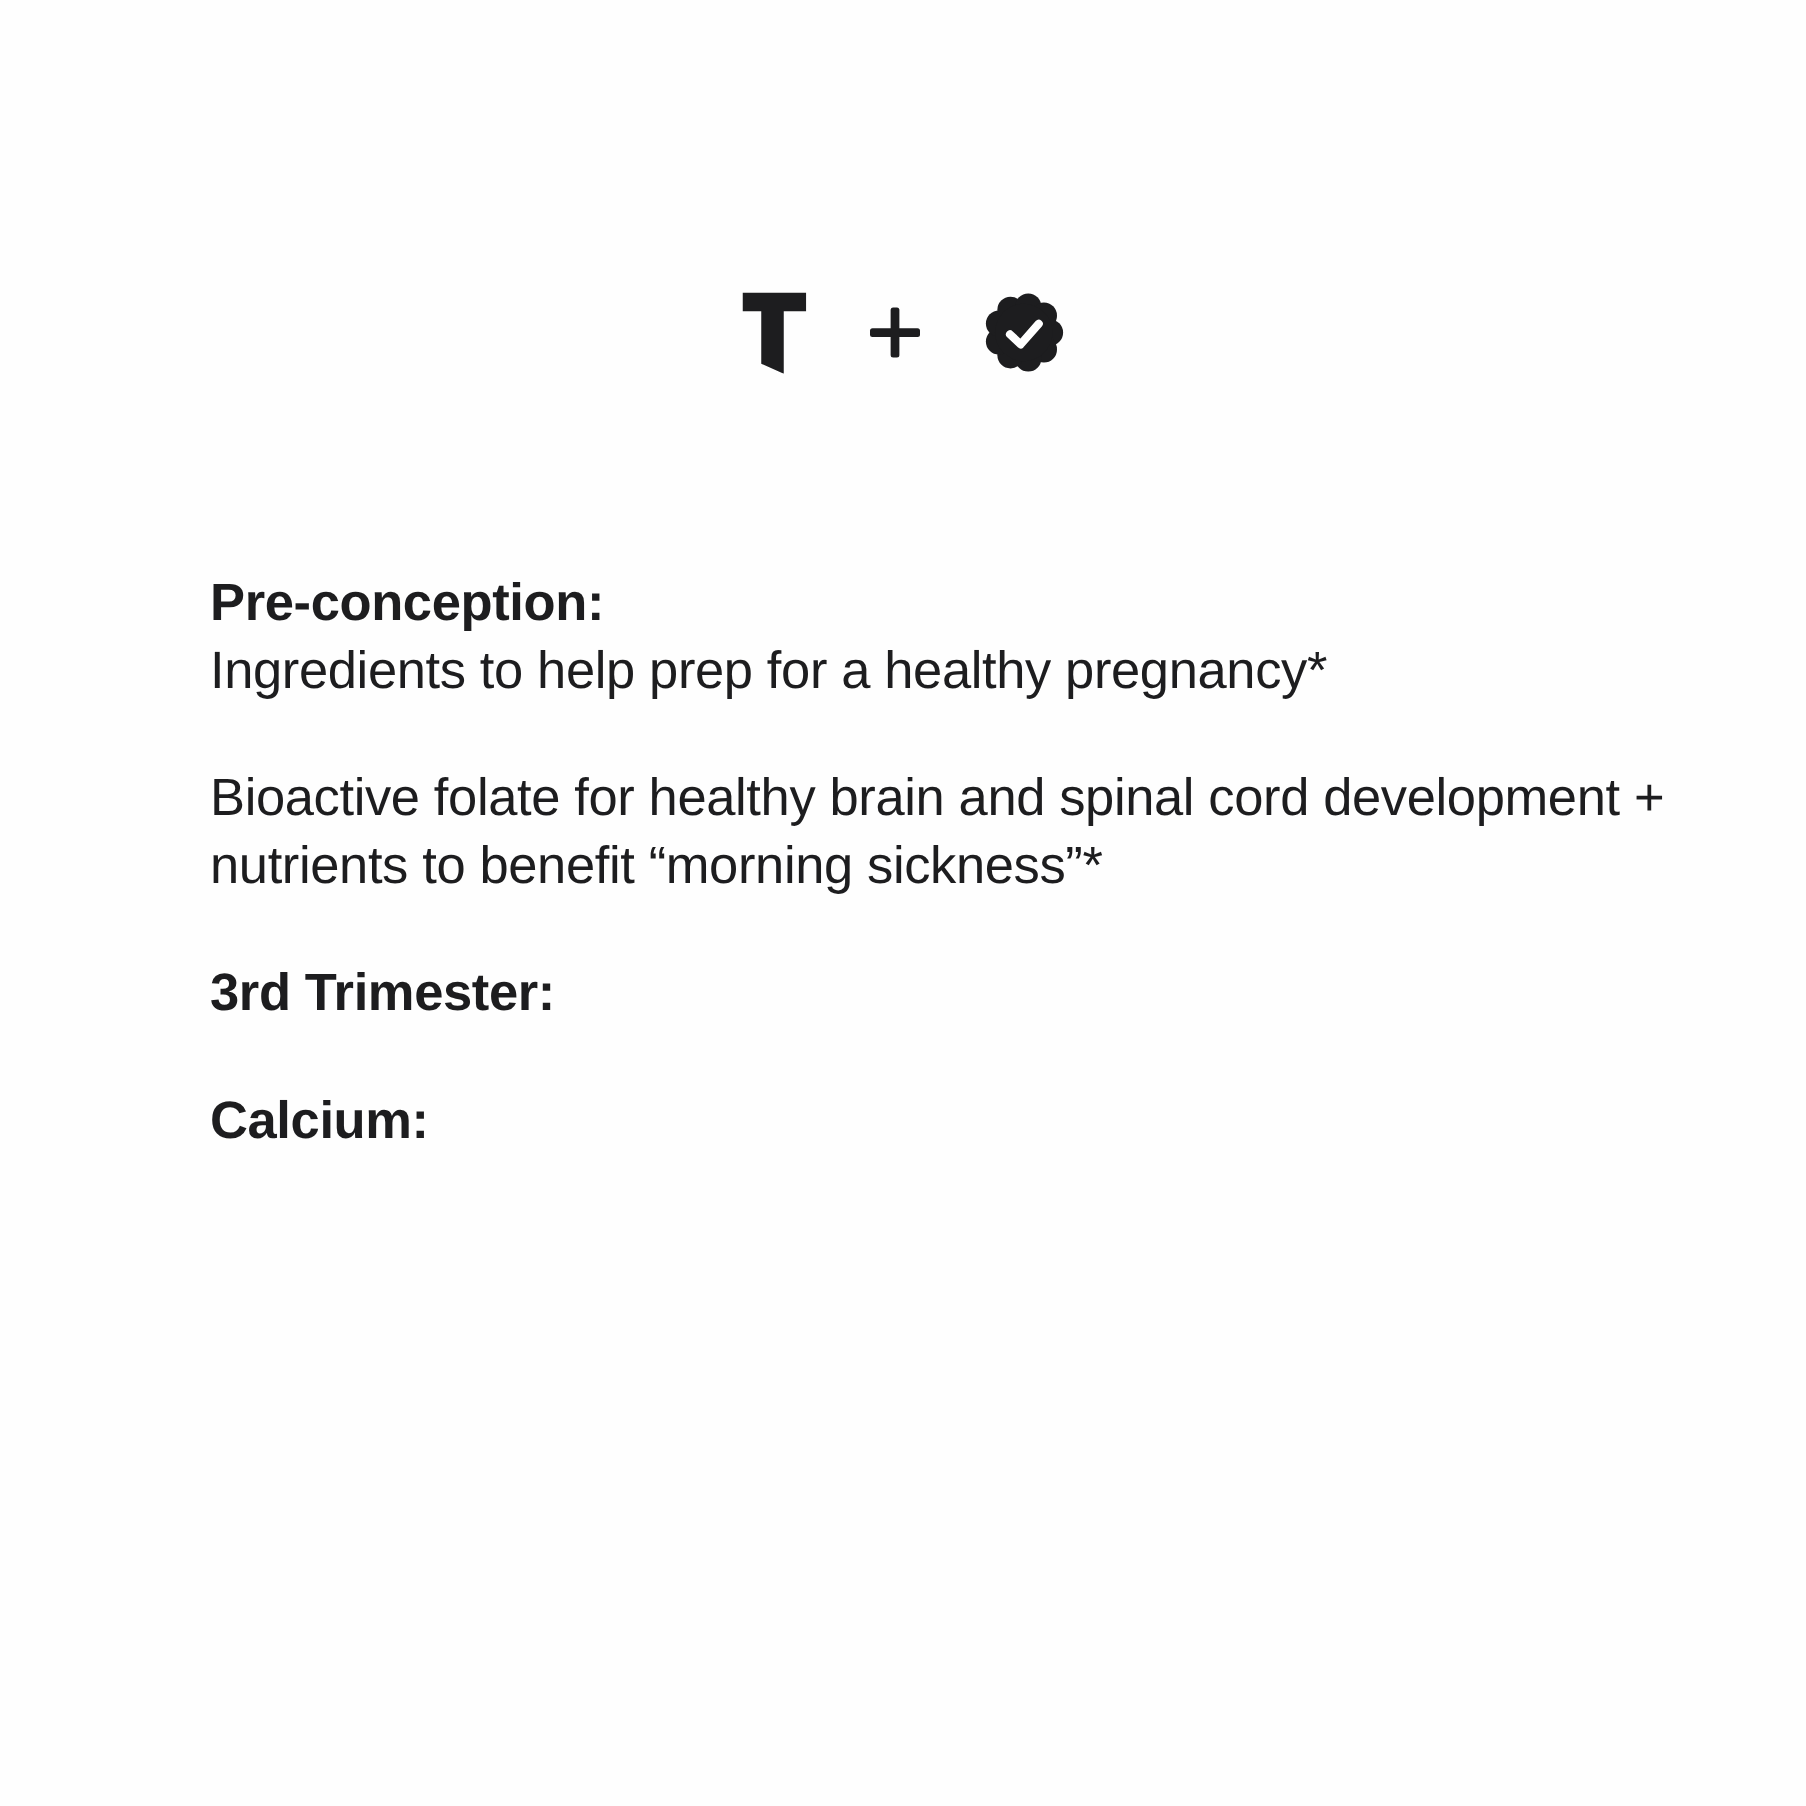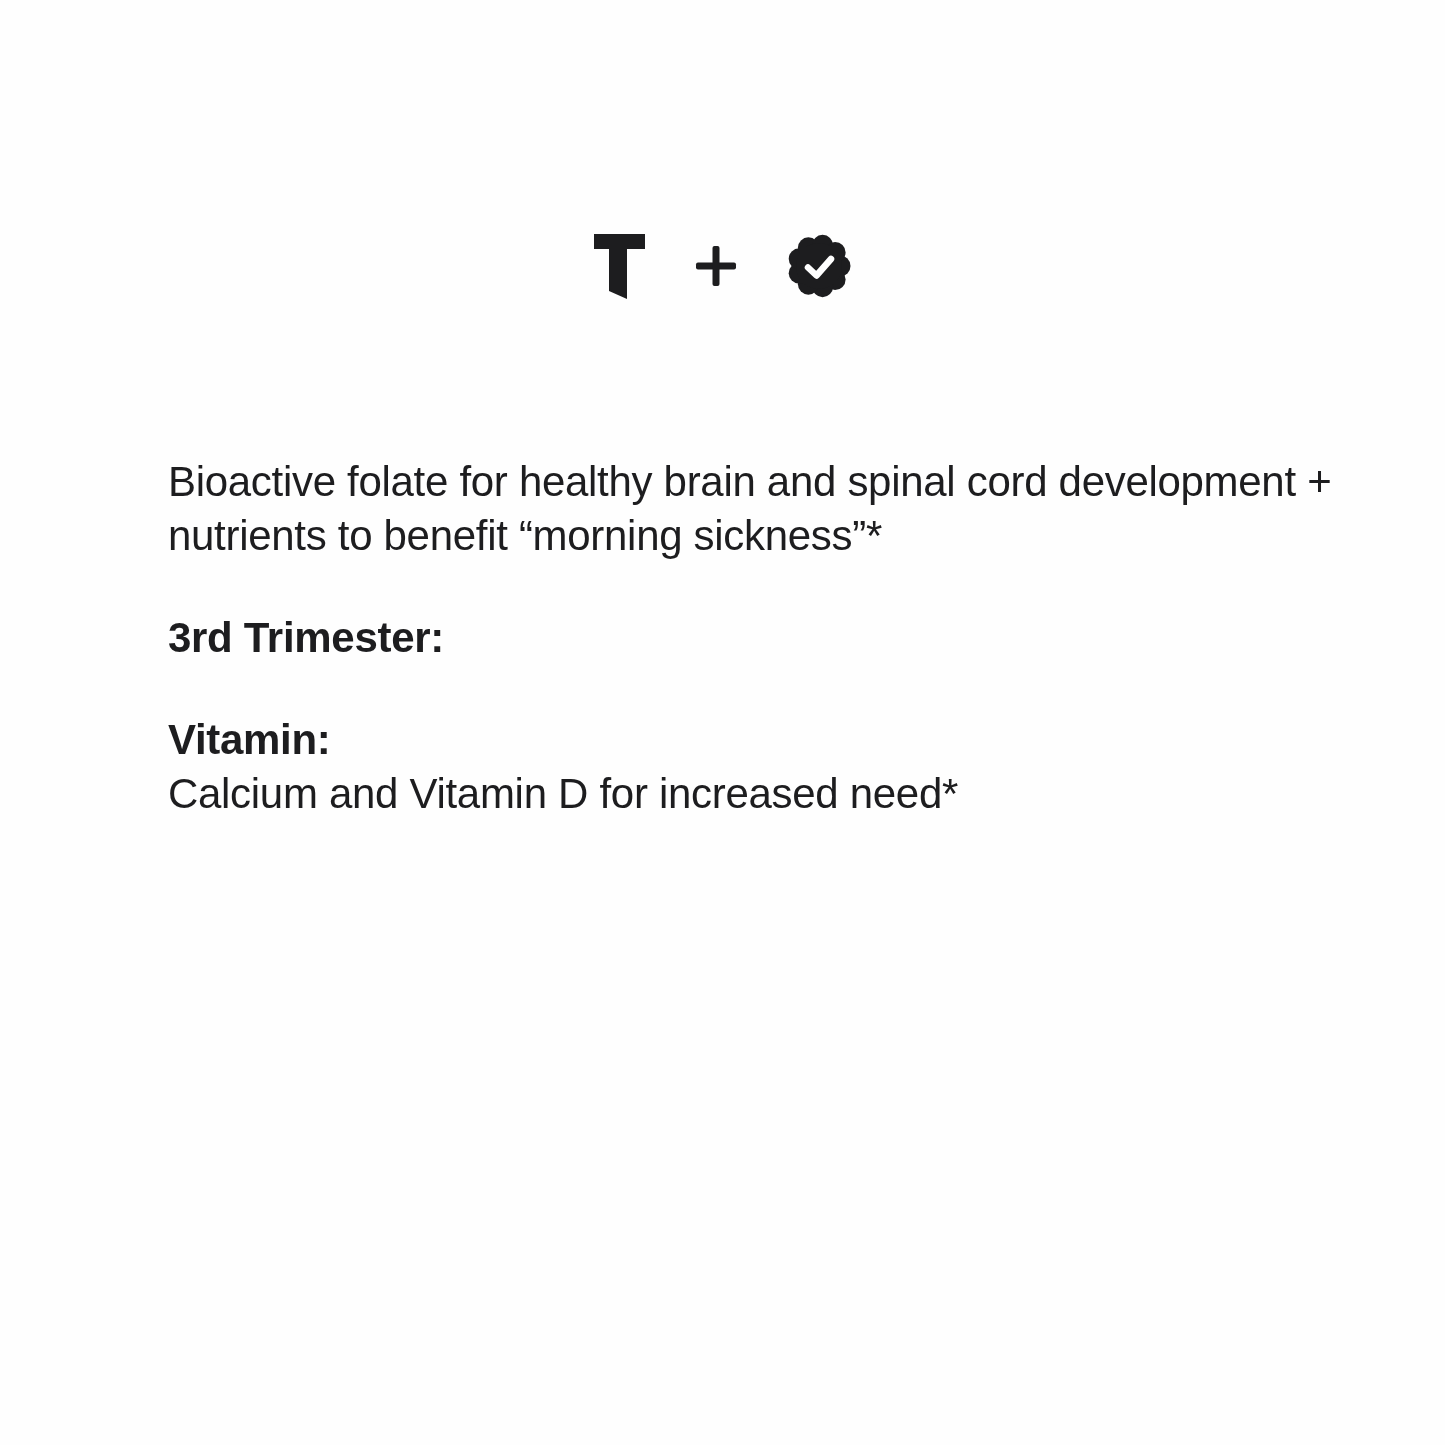--- a/index.html
+++ b/index.html
@@ -67,22 +67,25 @@
       <circle cx="35.6" cy="11.3" r="10.5"></circle>
       <circle cx="48.1" cy="18.5" r="10.5"></circle>
       <circle cx="32" cy="32" r="23"></circle>
     </g>
     <polyline points="21,33.5 29.5,41.5 44,25" fill="none" stroke="#ffffff" stroke-width="6.5" stroke-linecap="round" stroke-linejoin="round"></polyline>
   </svg>
 </div>
 
 <div class="content">
   <div class="section">
+    <p class="heading">Pre-conception:</p>
+    <p class="body">Ingredients to help prep for a healthy pregnancy*</p>
+  </div>
+  <div class="section">
     <p class="body">Bioactive folate for healthy brain and spinal cord development + nutrients to benefit “morning sickness”*</p>
   </div>
   <div class="section">
     <p class="heading">3rd Trimester:</p>
   </div>
   <div class="section">
-    <p class="heading">Vitamin:</p>
-    <p class="body">Calcium and Vitamin D for increased need*</p>
+    <p class="heading">Calcium:</p>
   </div>
 </div>
 
 </body></html>

